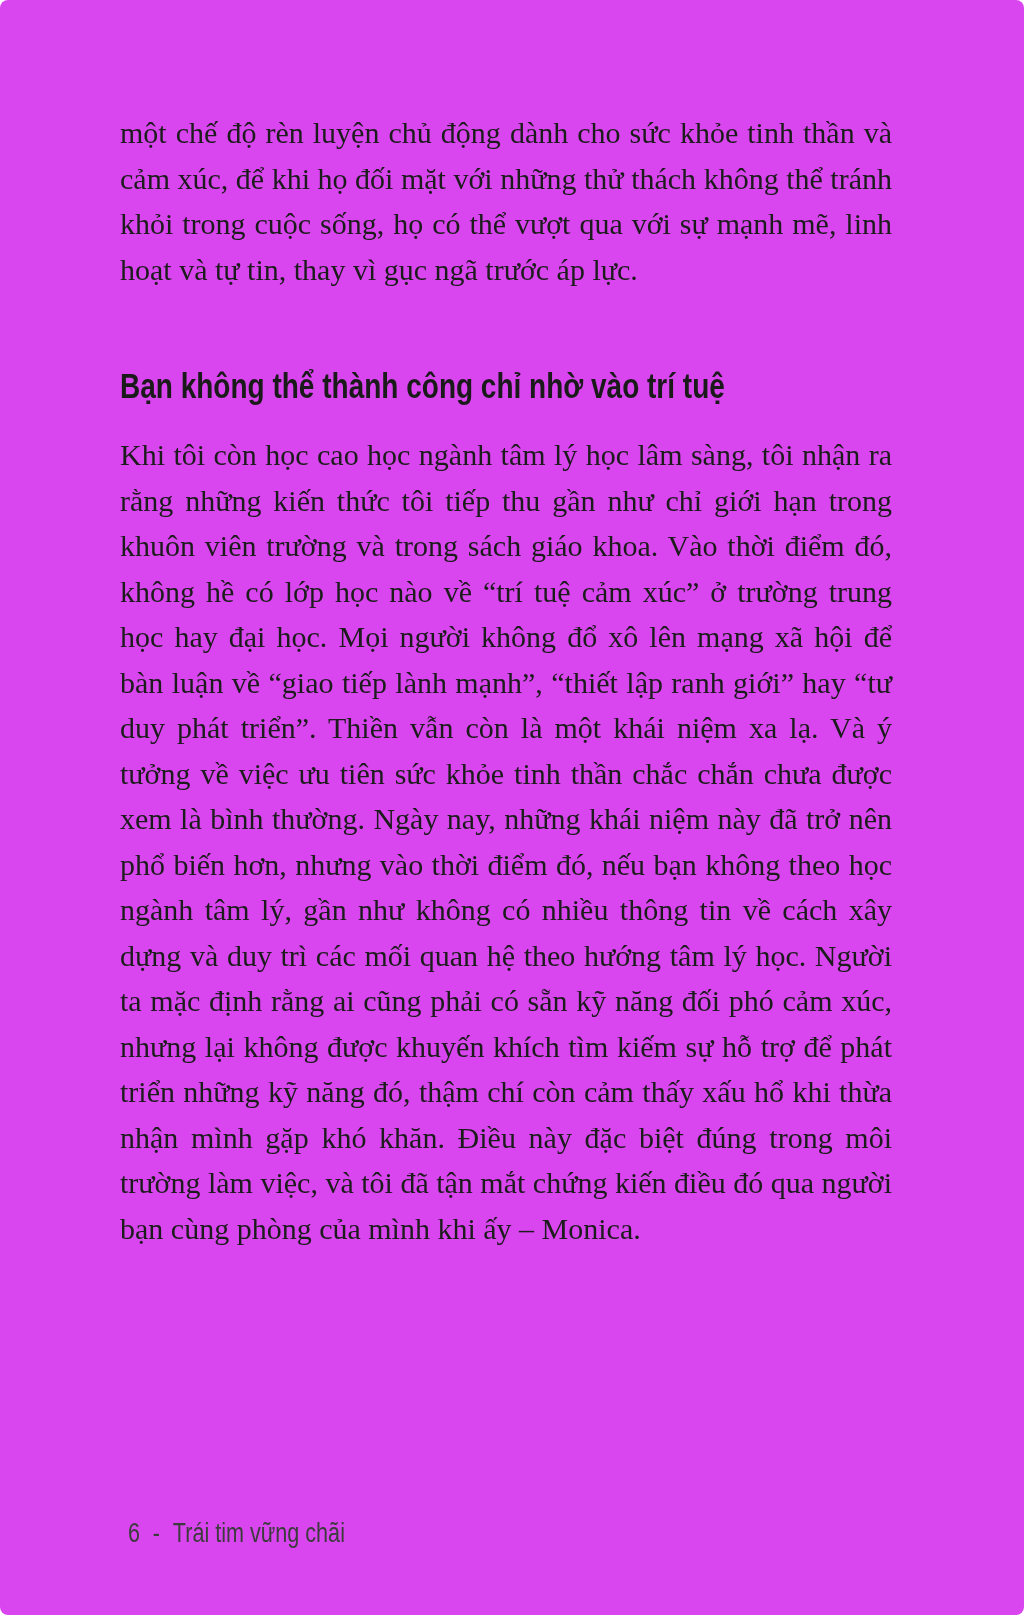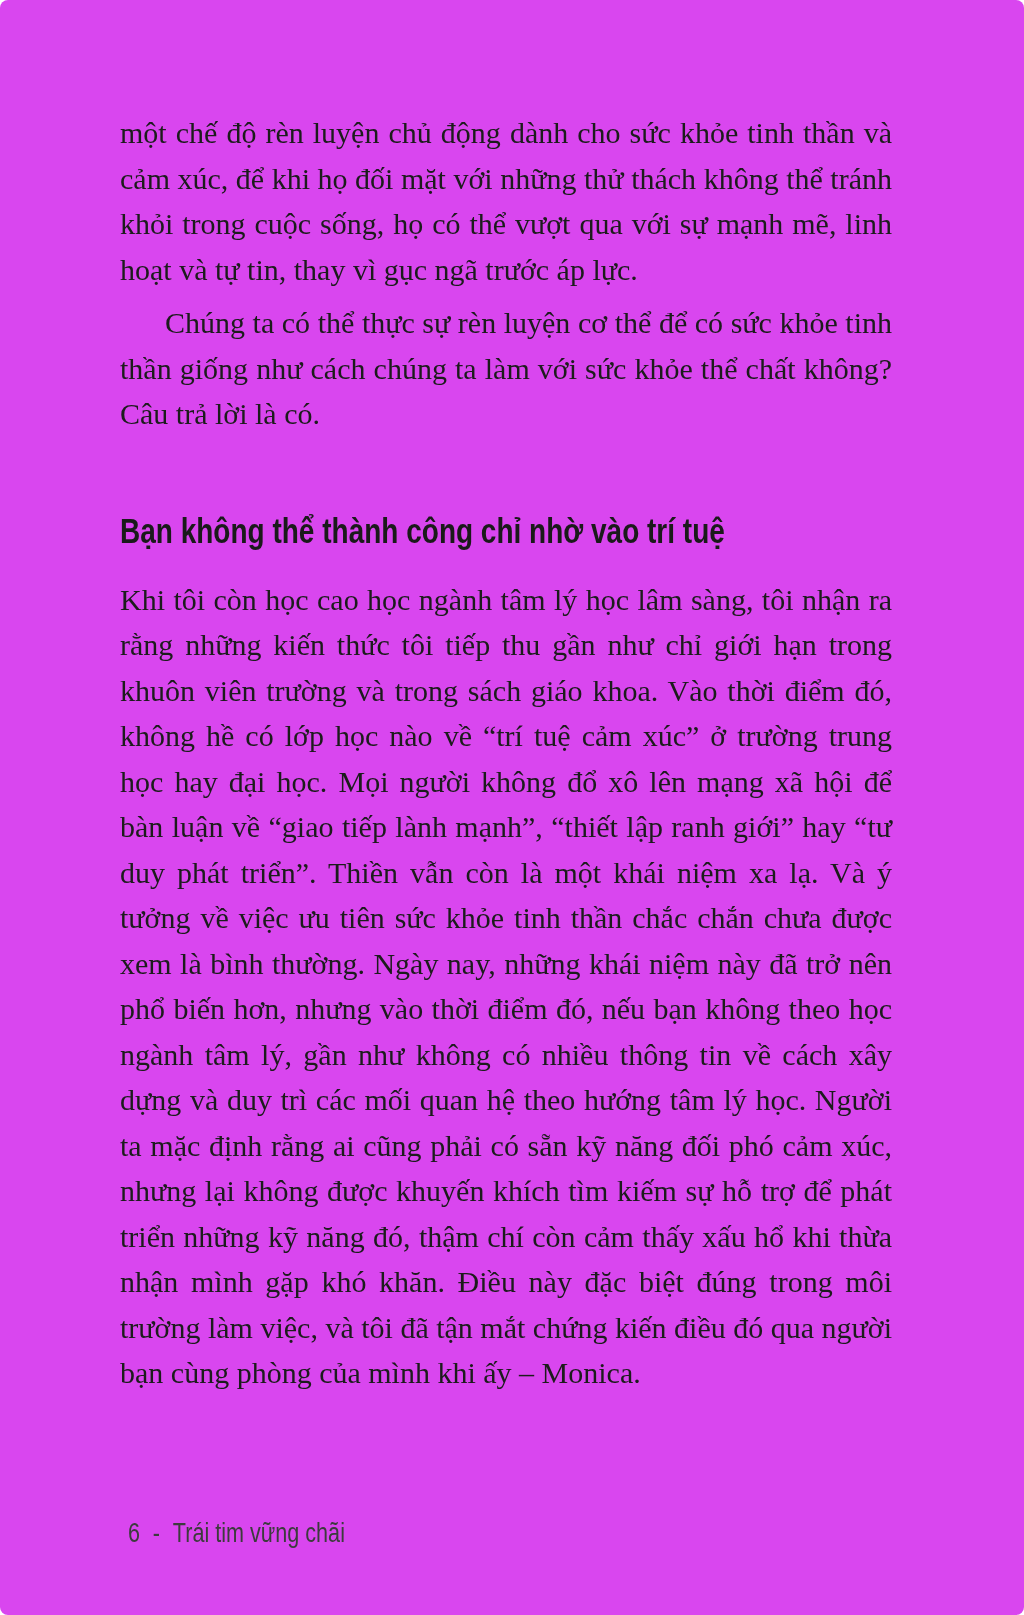--- a/index.html
+++ b/index.html
@@ -58,21 +58,20 @@
     transform-origin: left center;
     white-space: nowrap;
   }
 </style>
 </head>
 <body>
 
 <div class="page">
   <div class="content">
     <p class="para">một chế độ rèn luyện chủ động dành cho sức khỏe tinh thần và cảm xúc, để khi họ đối mặt với những thử thách không thể tránh khỏi trong cuộc sống, họ có thể vượt qua với sự mạnh mẽ, linh hoạt và tự tin, thay vì gục ngã trước áp lực.</p>
-    <p class="para indented">Chúng ta có thể thực sự rèn luyện cơ thể để có sức khỏe tinh thần giống như cách chúng ta làm với sức khỏe thể chất không? Câu trả lời là có.</p>
     <h2 class="section-heading">Bạn không thể thành công chỉ nhờ vào trí tuệ</h2>
     <p class="para after-heading">Khi tôi còn học cao học ngành tâm lý học lâm sàng, tôi nhận ra rằng những kiến thức tôi tiếp thu gần như chỉ giới hạn trong khuôn viên trường và trong sách giáo khoa. Vào thời điểm đó, không hề có lớp học nào về “trí tuệ cảm xúc” ở trường trung học hay đại học. Mọi người không đổ xô lên mạng xã hội để bàn luận về “giao tiếp lành mạnh”, “thiết lập ranh giới” hay “tư duy phát triển”. Thiền vẫn còn là một khái niệm xa lạ. Và ý tưởng về việc ưu tiên sức khỏe tinh thần chắc chắn chưa được xem là bình thường. Ngày nay, những khái niệm này đã trở nên phổ biến hơn, nhưng vào thời điểm đó, nếu bạn không theo học ngành tâm lý, gần như không có nhiều thông tin về cách xây dựng và duy trì các mối quan hệ theo hướng tâm lý học. Người ta mặc định rằng ai cũng phải có sẵn kỹ năng đối phó cảm xúc, nhưng lại không được khuyến khích tìm kiếm sự hỗ trợ để phát triển những kỹ năng đó, thậm chí còn cảm thấy xấu hổ khi thừa nhận mình gặp khó khăn. Điều này đặc biệt đúng trong môi trường làm việc, và tôi đã tận mắt chứng kiến điều đó qua người bạn cùng phòng của mình khi ấy – Monica.</p>
   </div>
 
   <div class="footer">
     <span>6</span>
     <span>-</span>
     <span>Trái tim vững chãi</span>
   </div>
 </div>

